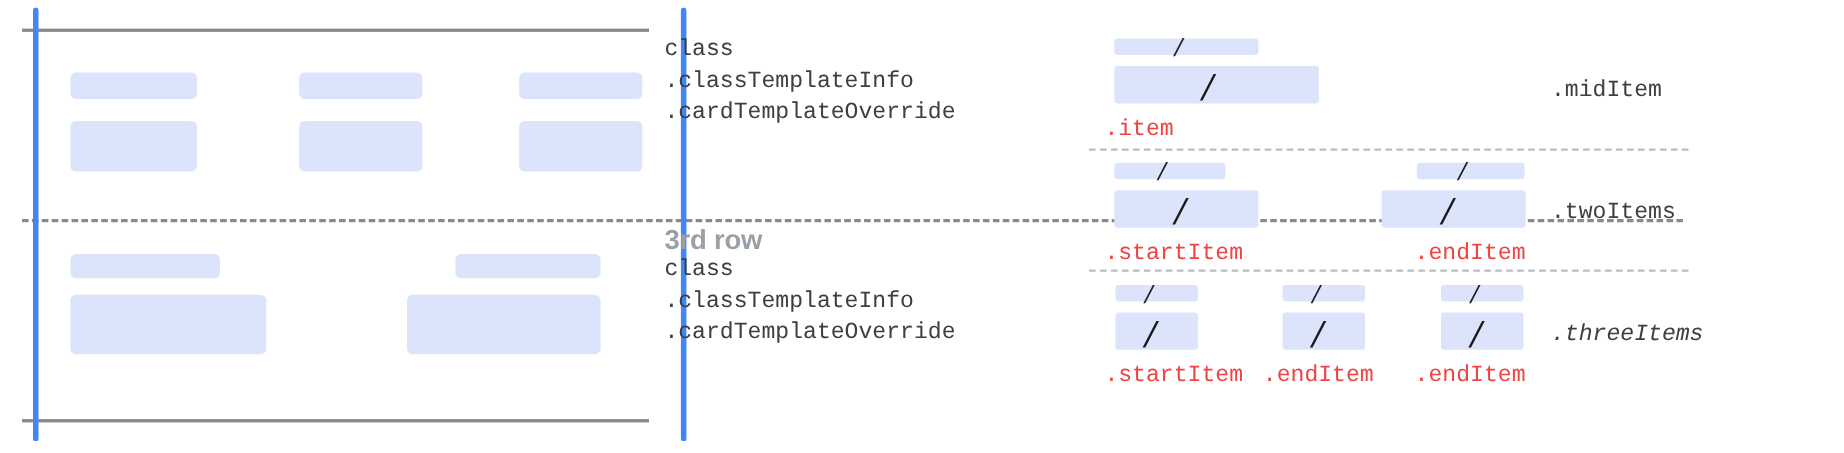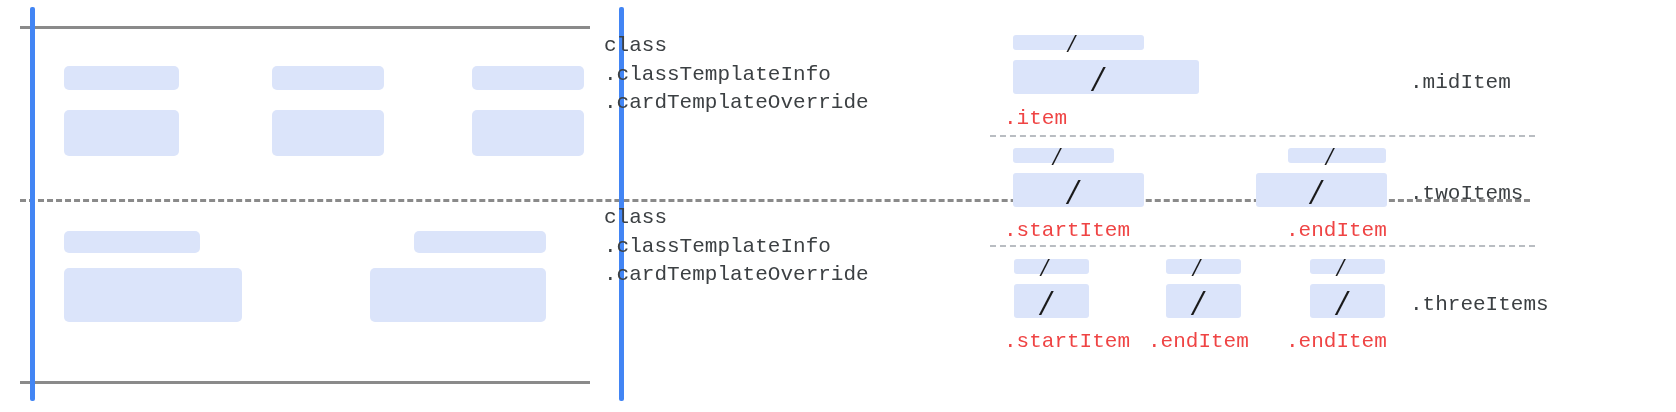--- a/index.html
+++ b/index.html
@@ -67,20 +67,21 @@
     </div>
   </div>
 
   <div class="rowblock" style="top:32px;">
     <div class="codeline">class</div>
     <div class="codeline">.classTemplateInfo</div>
     <div class="codeline">.cardTemplateOverride</div>
   </div>
 
   <div class="rowblock" style="top:204px;">
+    <div class="rowtitle">3rd row</div>
     <div class="codeline">class</div>
     <div class="codeline">.classTemplateInfo</div>
     <div class="codeline">.cardTemplateOverride</div>
   </div>
 
   <div>
 
     <div class="exrow" style="left:0;top:0;">
       <div class="itembox" style="left:1013px;top:35px;width:131px;height:15px;"></div>
       <div class="slash" style="left:1068px;top:31px;font-size:25px;">/</div>
@@ -125,17 +126,17 @@
       <div class="itembox" style="left:1166px;top:284px;width:75px;height:34px;"></div>
       <div class="slash" style="left:1193px;top:285px;font-size:36px;">/</div>
       <div class="exlabel" style="left:1148px;top:330px;">.endItem</div>
 
       <div class="itembox" style="left:1310px;top:259px;width:75px;height:15px;"></div>
       <div class="slash" style="left:1337px;top:255px;font-size:25px;">/</div>
       <div class="itembox" style="left:1310px;top:284px;width:75px;height:34px;"></div>
       <div class="slash" style="left:1337px;top:285px;font-size:36px;">/</div>
       <div class="exlabel" style="left:1286px;top:330px;">.endItem</div>
 
-      <div class="rowlabel" style="left:1410px;top:293px;">.threeItems</div>
+      <div class="rowlabel" style="left:1410px;top:293px;font-style:italic;">.threeItems</div>
     </div>
   </div>
 
 </div>
 
 </body></html>

